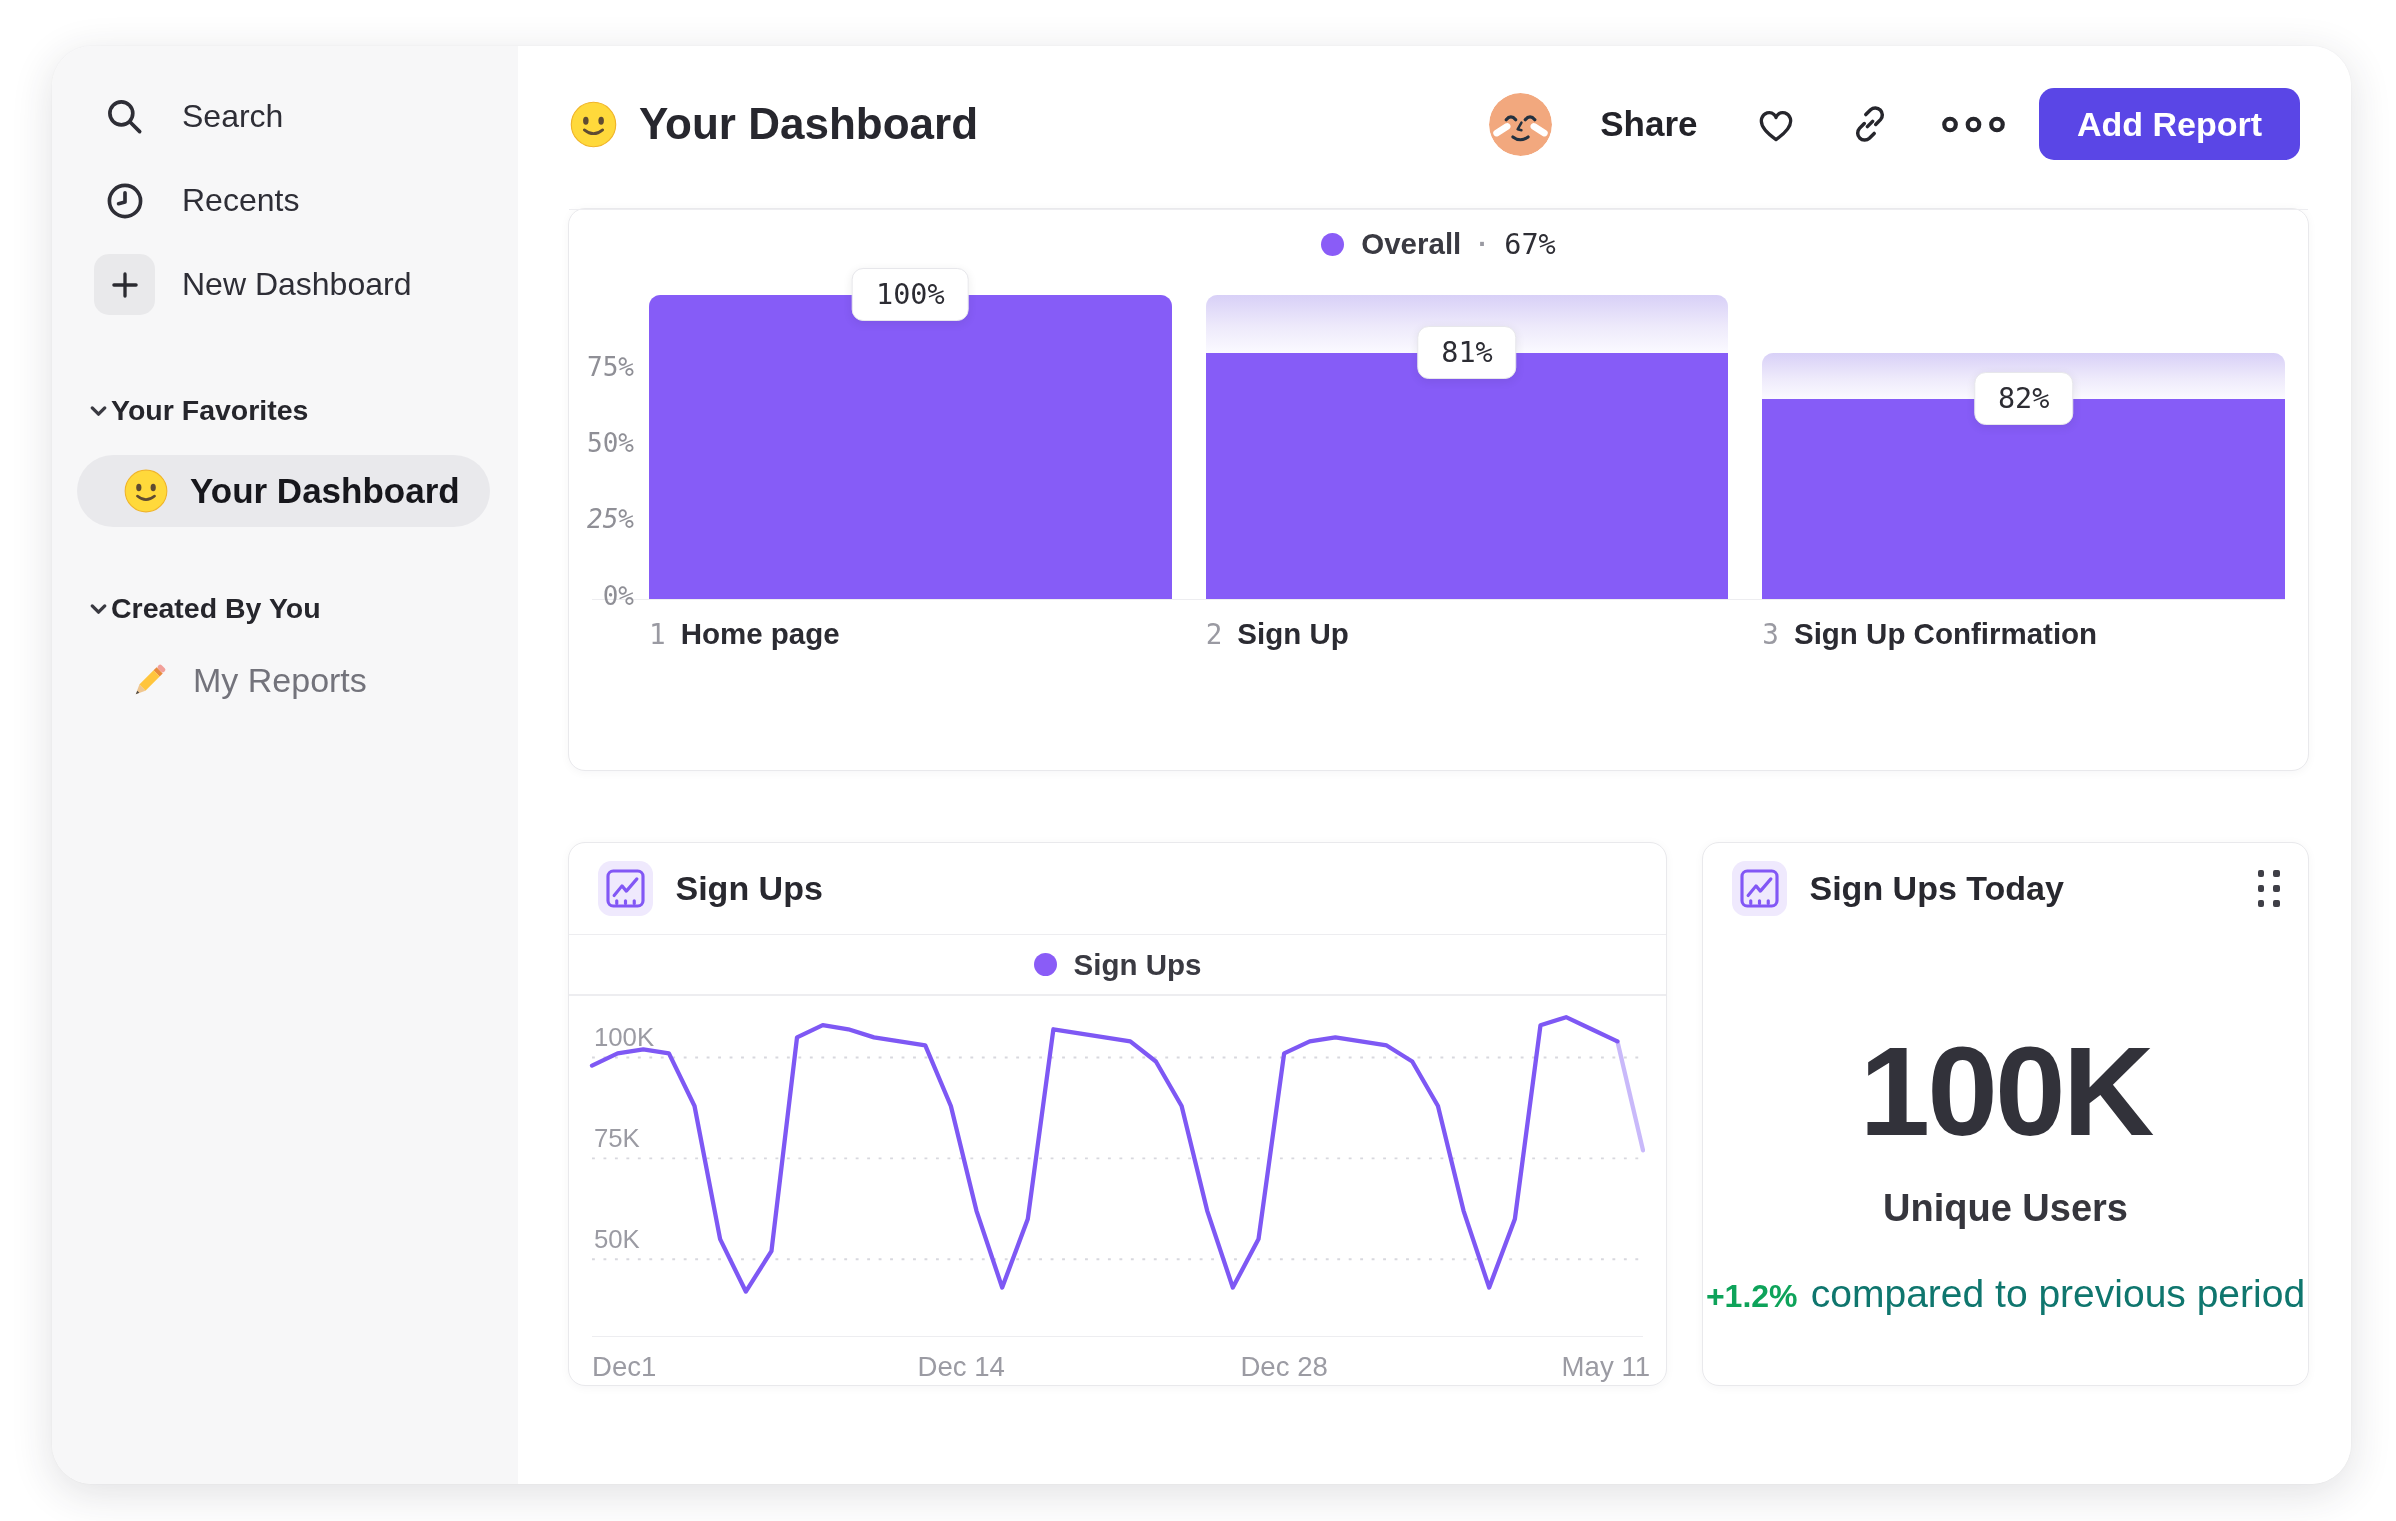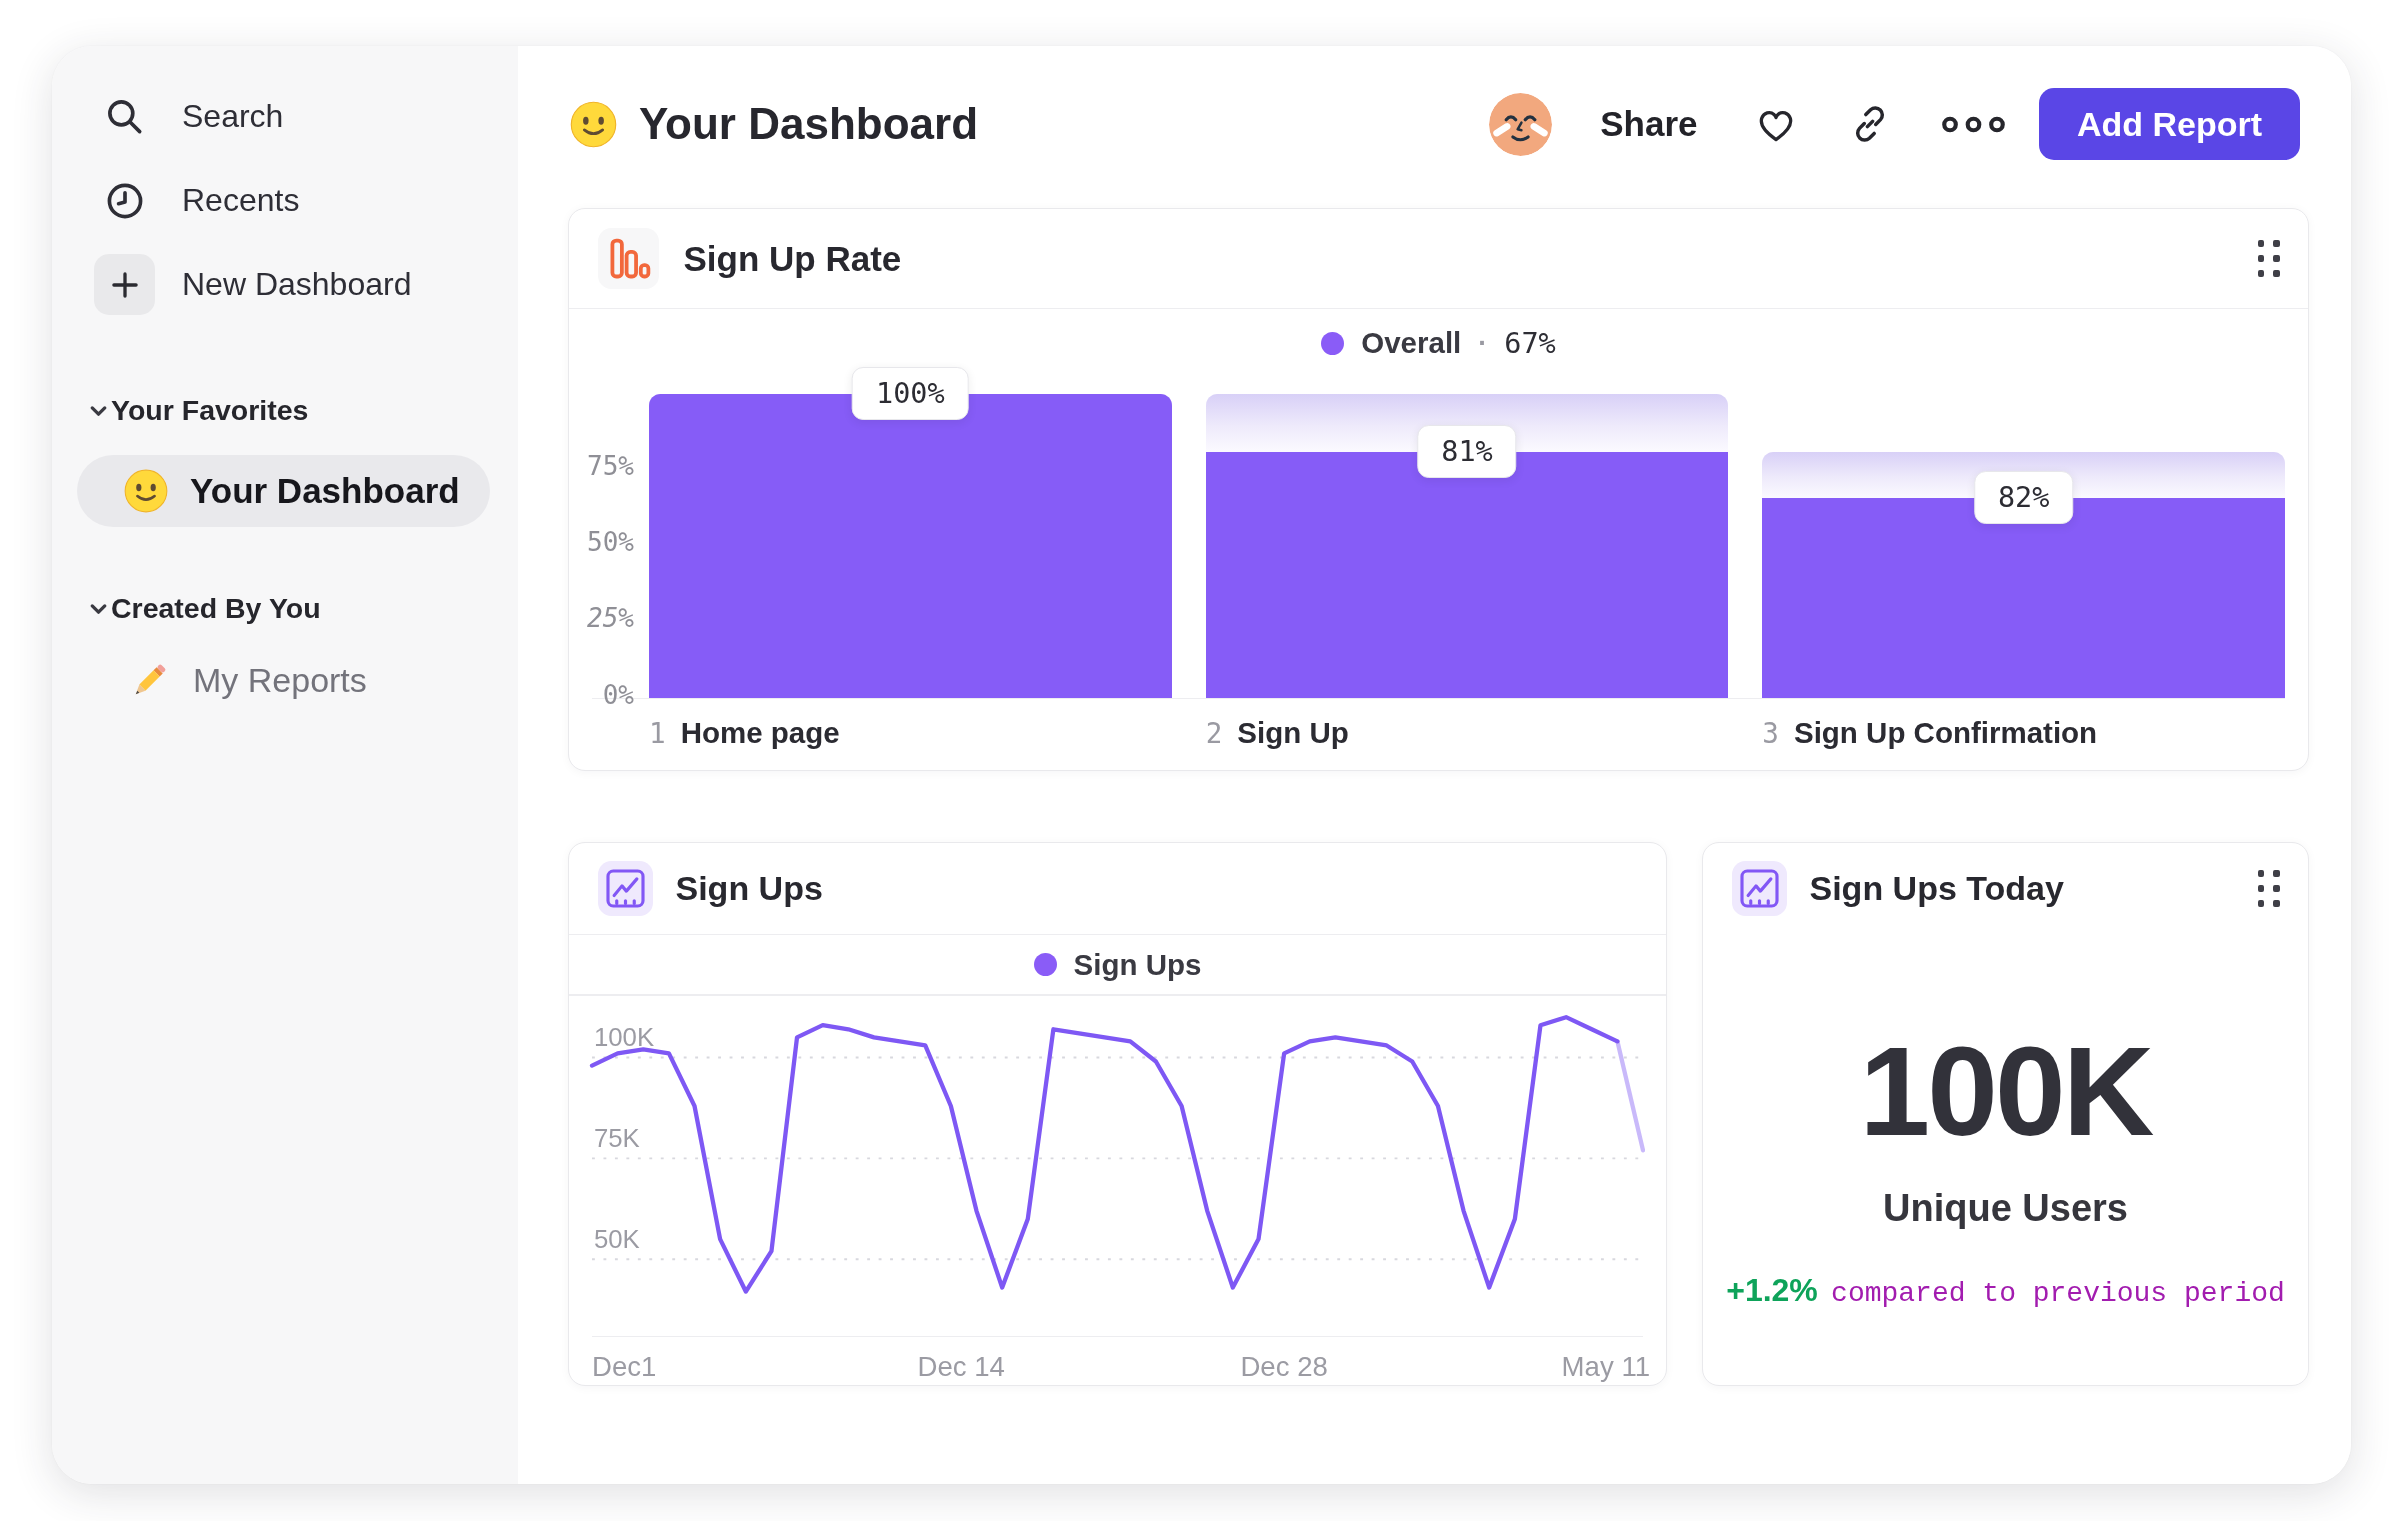--- a/index.html
+++ b/index.html
@@ -96,21 +96,21 @@
   .line-plot svg { width:100%; height:100%; display:block; overflow:visible; }
   .line-xaxis { margin:0 23px; border-top:1.4px solid #ededf0; height:51px; position:relative; }
   .line-xaxis span { position:absolute; top:13.3px; font-size:27.6px; color:#9b9ba3; white-space:nowrap; }
 
   
   .metric-body { display:flex; flex-direction:column; align-items:center; }
   .metric-value { margin-top:84px; font-size:127px; font-weight:800; letter-spacing:-2.9px; color:#32323a; }
   .metric-label { margin-top:23px; font-size:38px; font-weight:700; color:#36363d; }
   .metric-delta-row { margin-top:42px; display:flex; align-items:baseline; gap:13.3px; }
   .metric-delta { font-size:32px; font-weight:800; color:#0EA35A; }
-  .metric-note { font-size:28px; color:#a21caf;font-family:Liberation Mono, monospace; }
+  .metric-note { font-size:39px; color:#0f766e; }
 </style>
 </head>
 <body>
 
 <div class="window">
 
   <aside class="sidebar">
     <nav id="sidebar-nav">
         <div class="nav-item">
           <span class="nav-ic">
@@ -223,38 +223,20 @@
               <circle cx="10" cy="12" r="6.4"></circle>
               <circle cx="36" cy="12" r="6.4"></circle>
               <circle cx="62" cy="12" r="6.4"></circle>
             </svg>
         </span>
         <button class="add-report">Add Report</button>
       </div>
     </div>
 
     <section class="card card-funnel">
-      <div class="card-head">
-        <span class="icon-box lightgray">
-          <svg viewBox="0 0 56 56" width="53" height="53" fill="none" stroke="#F2683C" stroke-width="4">
-              <rect x="11" y="9" width="10" height="38" rx="4"></rect>
-              <rect x="26" y="21" width="10" height="26" rx="4"></rect>
-              <rect x="41" y="35" width="8" height="12" rx="3.5"></rect>
-            </svg>
-        </span>
-        <span class="card-title">Sign Up Rate</span>
-        <span class="handle">
-            <i></i>
-            <i></i>
-            <i></i>
-            <i></i>
-            <i></i>
-            <i></i>
-          </span>
-      </div>
       <div class="divider"></div>
       <div class="legend-row">
         <span class="legend-dot"></span>
         <span class="legend-name">Overall</span>
         <span class="legend-sep">·</span>
         <span class="legend-val mono">67%</span>
       </div>
       <div class="funnel-chart">
         <div class="funnel-yaxis" id="funnel-yaxis">
             <span style="bottom: 232px;">75%</span>

